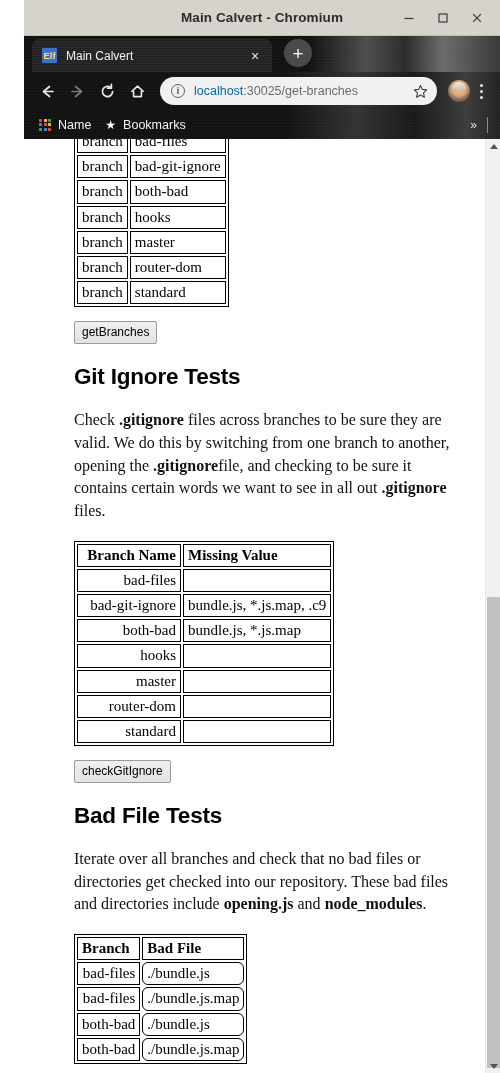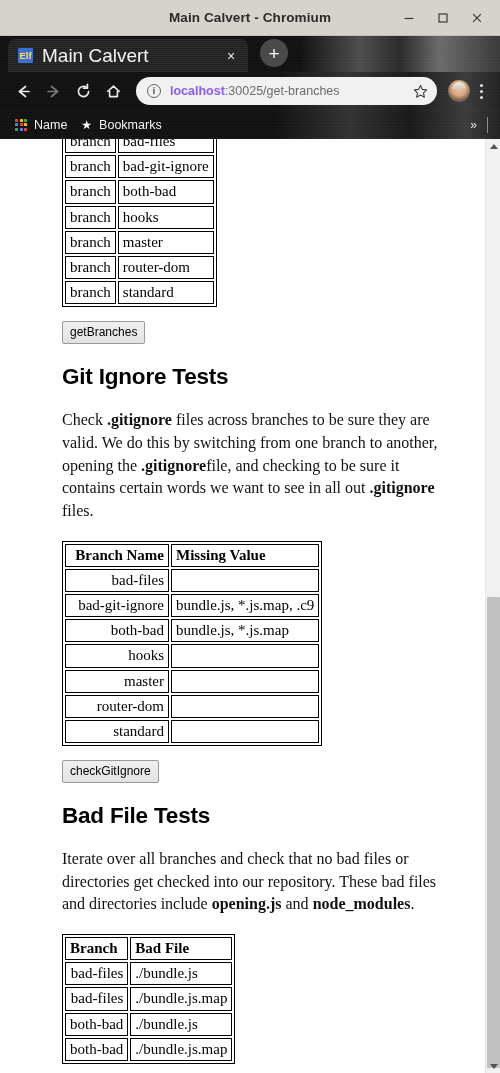--- a/index.html
+++ b/index.html
@@ -3,21 +3,21 @@
 <meta charset="utf-8">
 <style>
   * { box-sizing: border-box; }
   html, body { margin:0; padding:0; }
   body {
     width:500px; height:1073px;
     background:#fff;
     font-family:"Liberation Sans", sans-serif;
     overflow:hidden;
   }
-  .window { width:500px; height:1073px; position:relative; display:flex; flex-direction:column; background:#fff; }
+  .window { width:500px; height:1073px; position:relative; display:flex; flex-direction:column; background:#fff;padding-left:24px; }
 
   
   .titlebar {
     height:36px; background:#d6d2cc; position:relative;
     display:flex; align-items:center; justify-content:center;
     flex:0 0 36px;
     border-bottom:1px solid #c3bfb9;
   }
   .titlebar-text {
     font-size:13.5px; font-weight:bold; color:#2b2b2b;
@@ -52,21 +52,21 @@
     background-image:repeating-linear-gradient(0deg, rgba(255,255,255,.03) 0 1px, rgba(0,0,0,.10) 1px 2px);
   }
   .favicon {
     width:15px; height:15px; background:#3b6fd4;
     color:#ffe14d; font-size:9.5px; font-weight:bold; line-height:15px;
     text-align:center; flex:0 0 15px; border-radius:1px;
     font-family:"Liberation Sans", sans-serif;
   }
   .tab-title {
     flex:1; margin-left:9px;
-    color:#f2f2f2; font-size:19px; white-space:nowrap; overflow:hidden; text-overflow:ellipsis;
+    color:#f2f2f2; font-size:12px; white-space:nowrap; overflow:hidden; text-overflow:ellipsis;
   }
   .tab-close { color:#e8e8e8; font-size:14px; width:18px; text-align:center; line-height:1; }
   .newtab {
     position:relative; z-index:2; margin-left:12px; margin-bottom:5px;
     width:28px; height:28px; border-radius:50%;
     background:#4a4a4a; color:#f4f4f4;
     display:flex; align-items:center; justify-content:center;
     font-size:19px; line-height:1; font-weight:300;
   }
 
@@ -89,21 +89,21 @@
   .tb-btn { position:relative; z-index:2; width:30px; height:30px; display:flex; align-items:center; justify-content:center; color:#e9e9e9; }
   .tb-btn.dim { color:#7a7a7a; }
   .omnibox {
     position:relative; z-index:2;
     flex:1; height:28px; margin:0 6px 0 8px;
     background:#f1f1f1; border-radius:14px;
     display:flex; align-items:center; padding:0 8px 0 11px;
   }
   .omni-info { width:14px; height:14px; border:1.4px solid #5f6368; border-radius:50%; color:#5f6368; font-size:10px; line-height:12px; text-align:center; font-family:"Liberation Serif", serif; font-weight:bold; flex:0 0 14px; }
   .omni-url { flex:1; margin-left:9px; font-size:12.5px; color:#6b6b6b; white-space:nowrap; overflow:hidden; }
-  .omni-url b { color:#8b5cf6; font-weight:bold; }
+  .omni-url b { color:#0369a1; font-weight:normal; }
   .omni-star { flex:0 0 18px; color:#3c4043; display:flex; align-items:center; justify-content:center; }
   .avatar {
     position:relative; z-index:2; width:22px; height:22px; border-radius:50%;
     margin-left:5px; overflow:hidden; flex:0 0 22px;
     background:radial-gradient(circle at 50% 38%, #e8c7a8 0%, #d7a87f 42%, #8a6a52 64%, #4a4038 100%);
   }
   .avatar:after{
     content:""; position:absolute; left:4px; top:2px; width:14px; height:7px; border-radius:7px 7px 0 0;
     background:linear-gradient(180deg,#f0ece6,#cfc8bd);
   }
@@ -118,21 +118,21 @@
   .bm { position:relative; z-index:2; display:flex; align-items:center; height:22px; padding:0 7px; color:#f3f3f3; font-size:12.5px; white-space:nowrap; }
   .apps-grid { display:grid; grid-template-columns:repeat(3,3px); grid-template-rows:repeat(3,3px); gap:1.5px; margin-right:7px; flex:0 0 auto; }
   .apps-grid i { display:block; width:3px; height:3px; border-radius:.5px; }
   .bm-star { margin-right:7px; color:#fff; font-size:12px; line-height:1; }
   .chev { position:relative; z-index:2; margin-left:auto; color:#e2e2e2; font-size:12px; padding:0 6px; }
   .bm-sep { position:relative; z-index:2; width:1px; height:16px; background:#8d8d8d; margin:0 4px; }
   .folder-icon { width:13px; height:10px; background:#d4d4d4; border-radius:1.5px; margin-right:8px; position:relative; flex:0 0 13px; }
   .folder-icon:before { content:""; position:absolute; left:0; top:-2.5px; width:6px; height:3px; background:#d4d4d4; border-radius:1.5px 1.5px 0 0; }
 
   
-  .viewport { flex:1 1 auto; position:relative; background:#fff; overflow:hidden; display:flex;margin-left:12px; }
+  .viewport { flex:1 1 auto; position:relative; background:#fff; overflow:hidden; display:flex; }
   .page {
     flex:1 1 auto; position:relative; background:#fff;
     padding:0 0 0 50px;
     overflow:hidden;
   }
   .page-inner { width:385px; position:relative; margin-top:-12px; }
 
   
   table.tbl { border-collapse:separate; border-spacing:2px; border:1px solid #000; background:#fff; margin:0; }
   table.tbl td, table.tbl th {
@@ -166,21 +166,21 @@
     margin:0 0 18px 0; width:377px;
   }
   p.para b { font-weight:bold; }
 
   .gi-table td.bn { text-align:right; width:104px; }
   .gi-table td.mv { text-align:left; width:148px; white-space:nowrap; overflow:hidden; }
   .gi-table th.bn { text-align:right; }
   .gi-table th.mv { text-align:left; }
 
   .bf-table td.bn { text-align:right; }
-  .bf-table td.bf { text-align:left; }
+  .bf-table td.bf { text-align:left;border-radius:6px; }
 
   
   .scrollbar {
     flex:0 0 15px; width:15px; position:relative;
     background:#f1f1f1; border-left:1px solid #e6e6e6;
   }
   .sb-arrow { position:absolute; left:0; width:15px; height:14px; display:flex; align-items:center; justify-content:center; }
   .sb-arrow.up { top:0; }
   .sb-arrow.down { bottom:0; }
   .sb-arrow i { display:block; width:0; height:0; border-left:4px solid transparent; border-right:4px solid transparent; }

